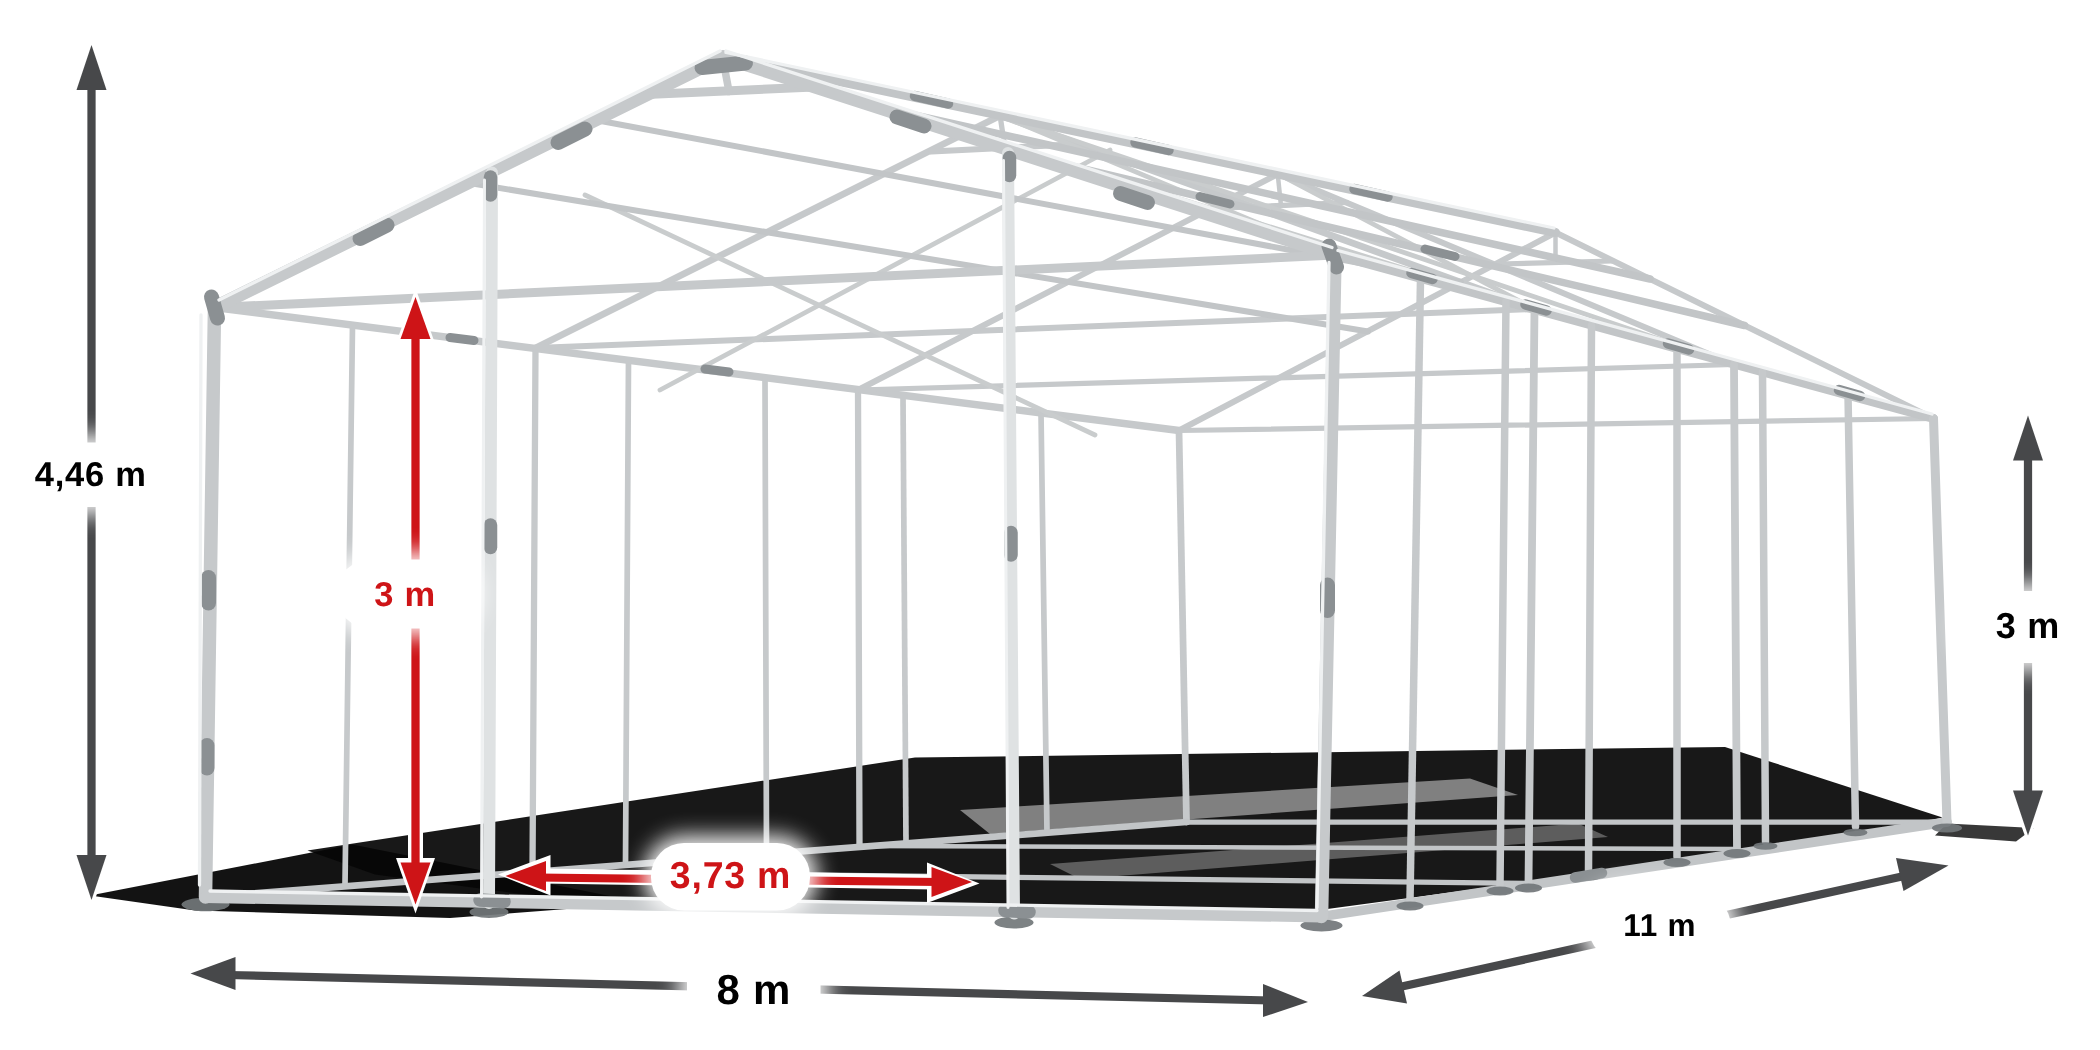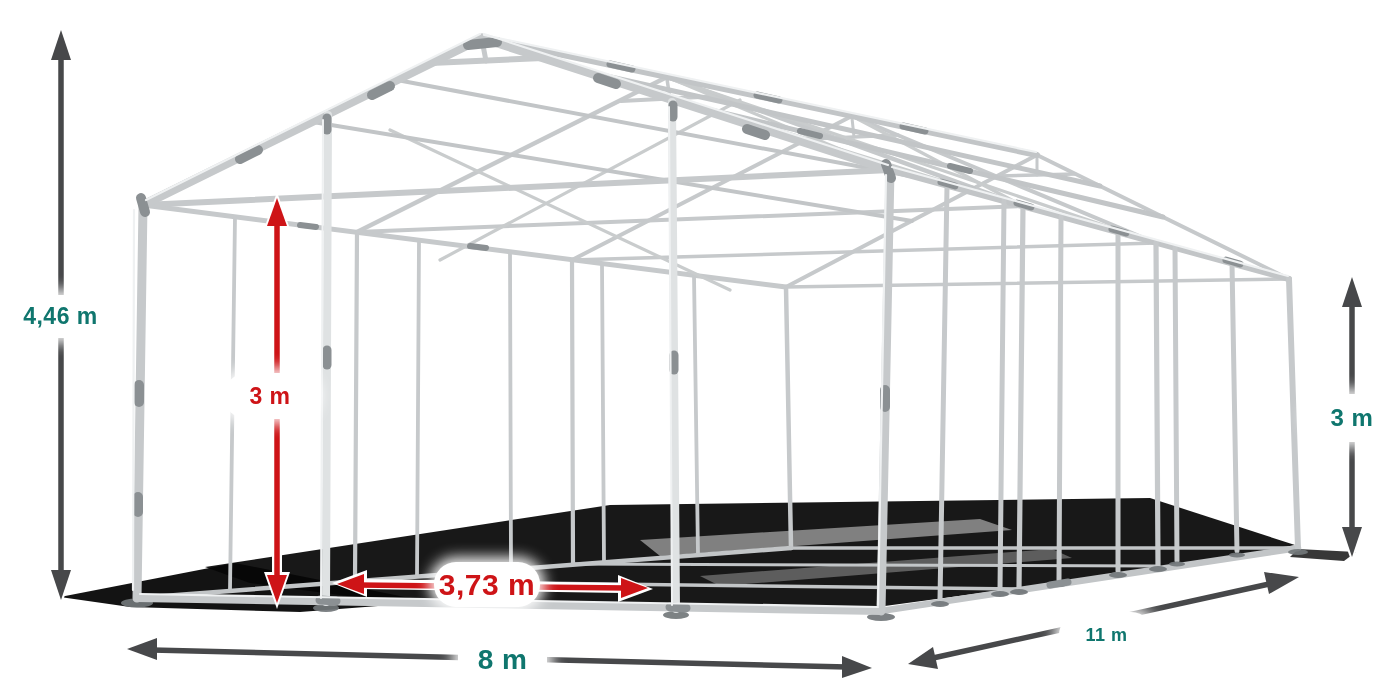--- a/index.html
+++ b/index.html
@@ -1,27 +1,27 @@
 <!DOCTYPE html>
 <html><head>
 <meta charset="utf-8">
 <style>
   html,body{margin:0;padding:0;background:#ffffff;overflow:hidden;}
   .stage{position:relative;width:1400px;height:700px;background:#ffffff;
          font-family:"Liberation Sans",sans-serif;}
   .stage svg{position:absolute;left:0;top:0;}
   .dim-label{position:absolute;display:flex;align-items:center;justify-content:center;
-             background:#ffffff;font-weight:bold;color:#0f766e;letter-spacing:.5px;
+             background:#ffffff;font-weight:bold;color:#000000;letter-spacing:.5px;
              box-shadow:0 0 0 4px #ffffff,0 0 14px 9px rgba(255,255,255,.95);}
   .dim-label.red{color:#ce1417;}
   #lbl-total {left:12px;  top:299px;width:97px;height:35px;border-radius:17px;font-size:23px;}
   #lbl-doorh {left:228px; top:377px;width:84px;height:38px;border-radius:19px;font-size:23px;}
-  #lbl-doorw {left:438px; top:566px;width:98px;height:37px;border-radius:18px;font-size:30px;}
+  #lbl-doorw {left:438px; top:566px;width:98px;height:37px;border-radius:18px;font-size:25px;}
   #lbl-width {left:462px; top:640px;width:81px;height:40px;border-radius:13px;font-size:28px;}
-  #lbl-length{left:1063px;top:616px;width:87px;height:38px;border-radius:19px;font-size:18px;}
+  #lbl-length{left:1063px;top:599px;width:87px;height:38px;border-radius:19px;font-size:21px;}
   #lbl-sideh {left:1313px;top:398px;width:78px;height:40px;border-radius:19px;font-size:24px;}
 </style>
 </head>
 <body>
 
 <div class="stage">
 
 <svg width="1400" height="700" viewBox="0 0 1400 700">
 
   <g fill="#060606" stroke="none">

